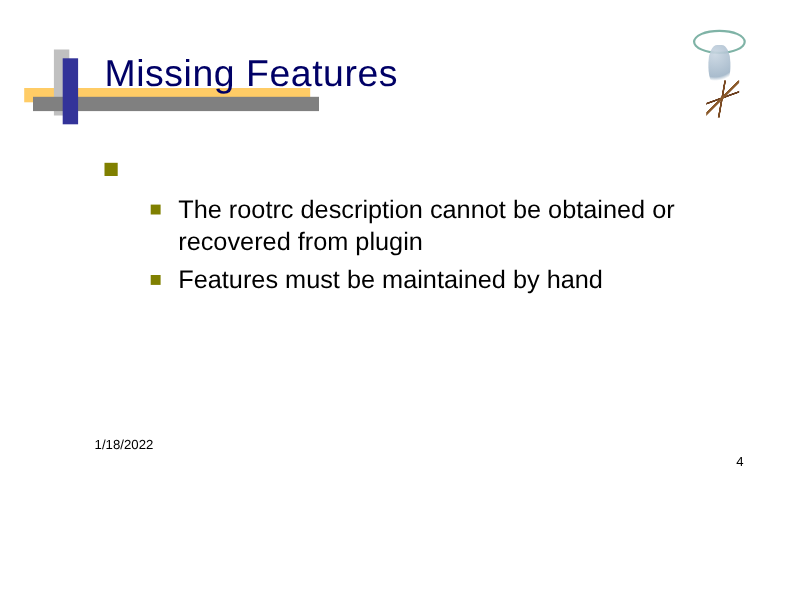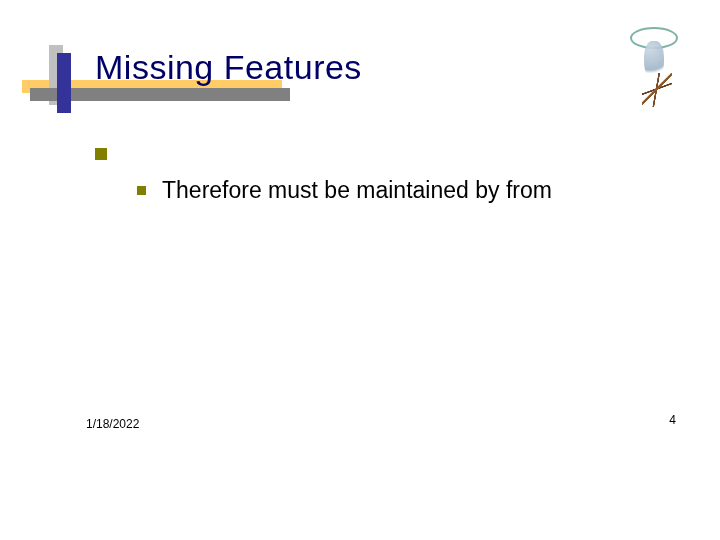--- a/index.html
+++ b/index.html
@@ -145,21 +145,21 @@
   }
   .lvl2 .txt {
     font-size: 23px;
     color: #000000;
     line-height: 1.25;
   }
 
   .footer-left {
     position: absolute;
     left: 86px;
-    bottom: 16px;
+    bottom: 36px;
     font-size: 12px;
     color: #000000;
   }
   .footer-right {
     position: absolute;
     right: 44px;
     bottom: 20px;
     font-size: 12px;
     color: #000000;
   }
@@ -182,21 +182,25 @@
     <div class="root"></div>
   </div>
 
   <div class="content">
     <div class="lvl1">
       <div class="sq"></div>
     </div>
     <div class="lvl2-group">
       <div class="lvl2">
         <div class="sq"></div>
-        <div class="txt">Therefore must be maintained by from</div>
+        <div class="txt">The rootrc description cannot be obtained or recovered from plugin</div>
+      </div>
+      <div class="lvl2">
+        <div class="sq"></div>
+        <div class="txt">Features must be maintained by hand</div>
       </div>
     </div>
   </div>
 
   <div class="footer-left">1/18/2022</div>
   <div class="footer-right">4</div>
 
 </div>
 
 </body></html>

